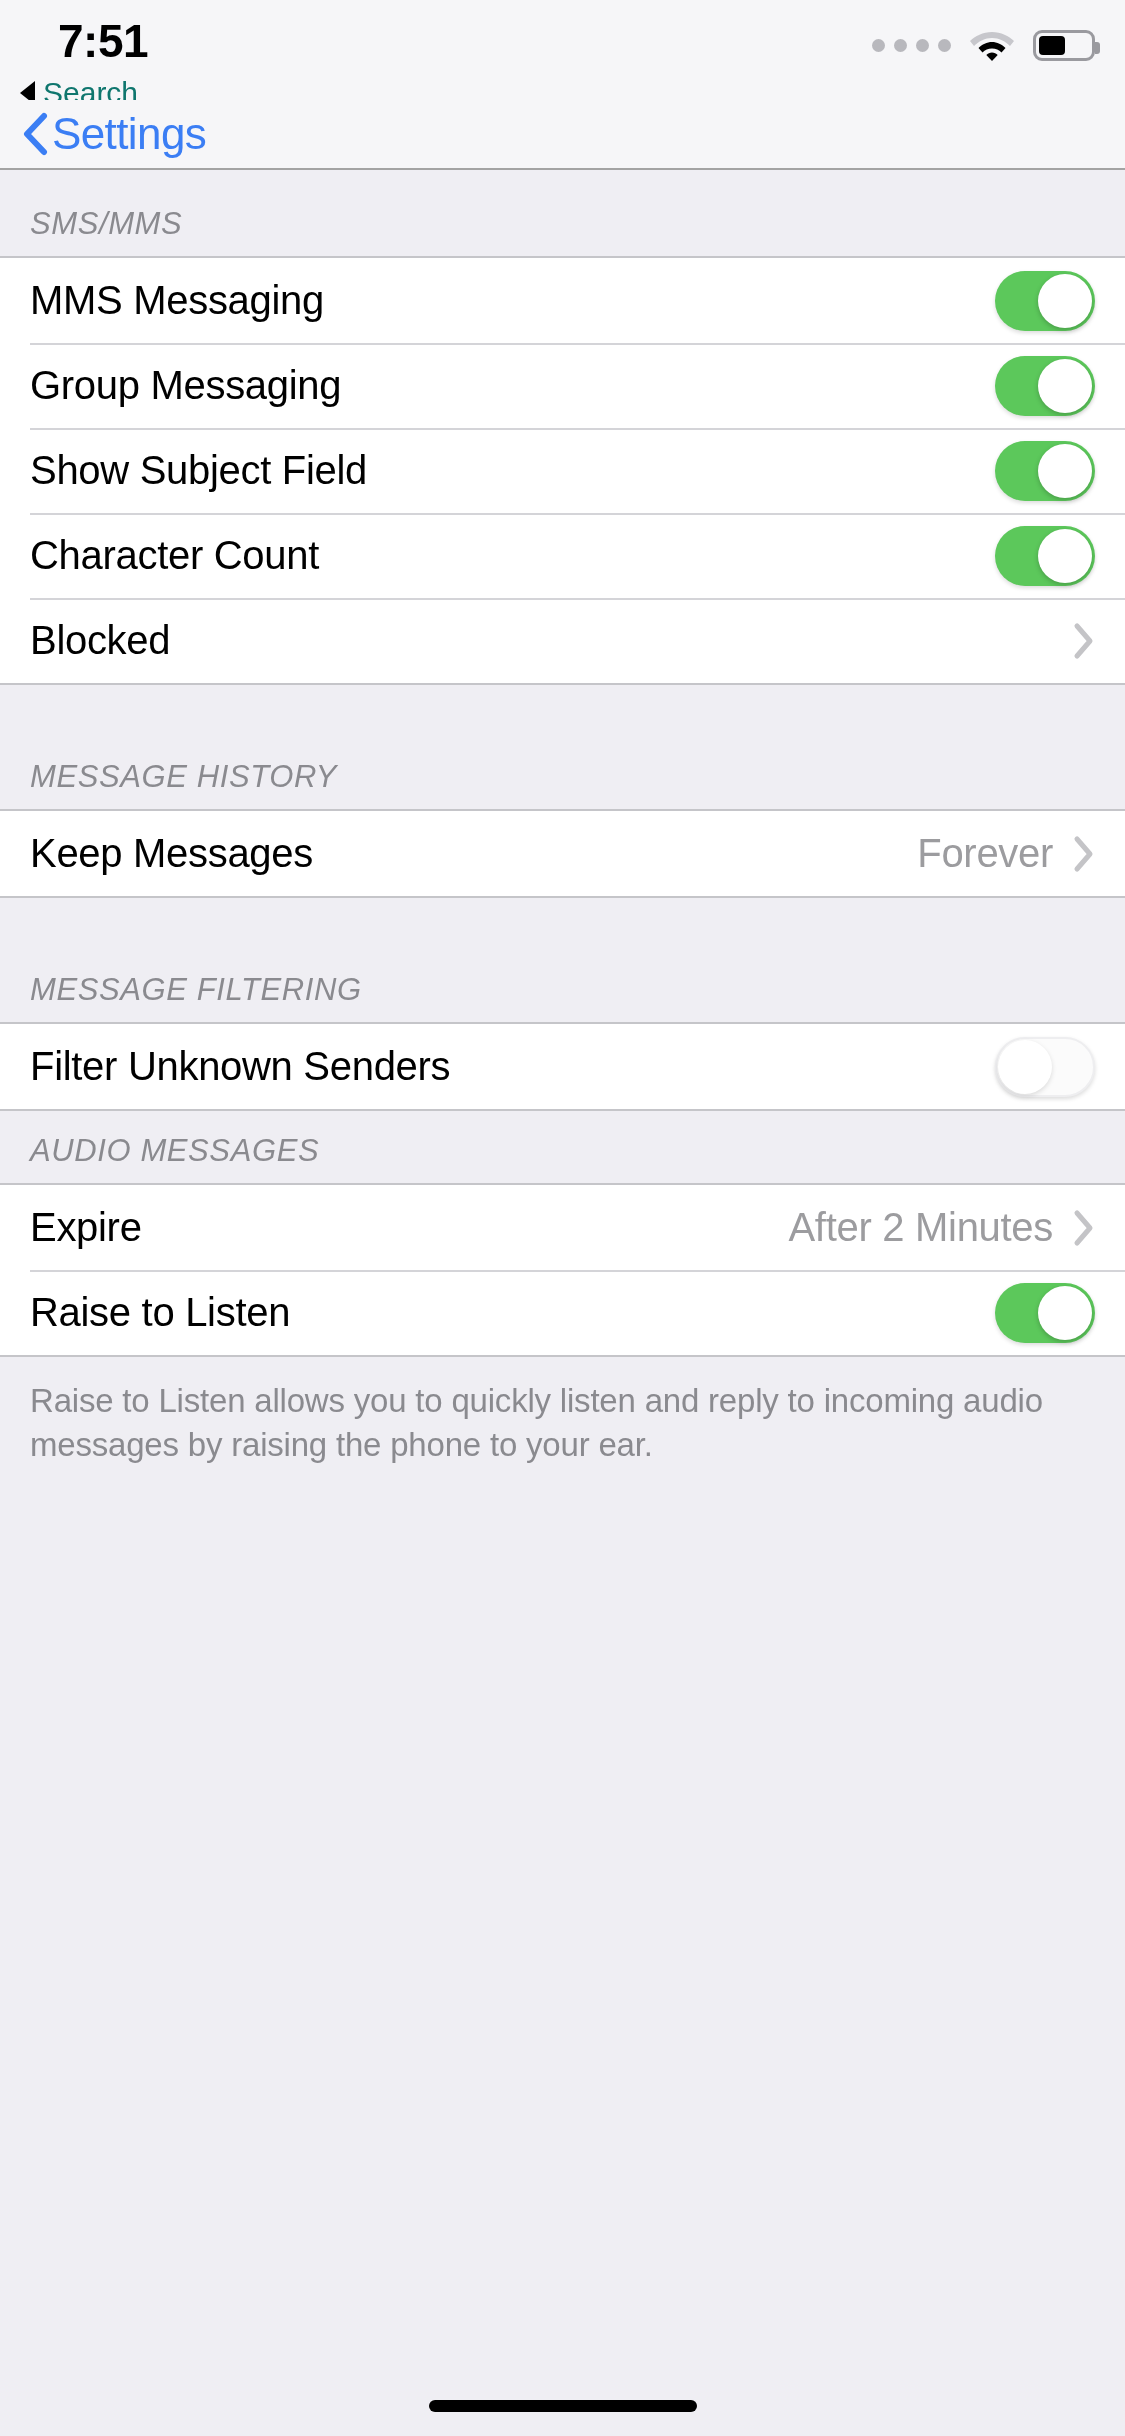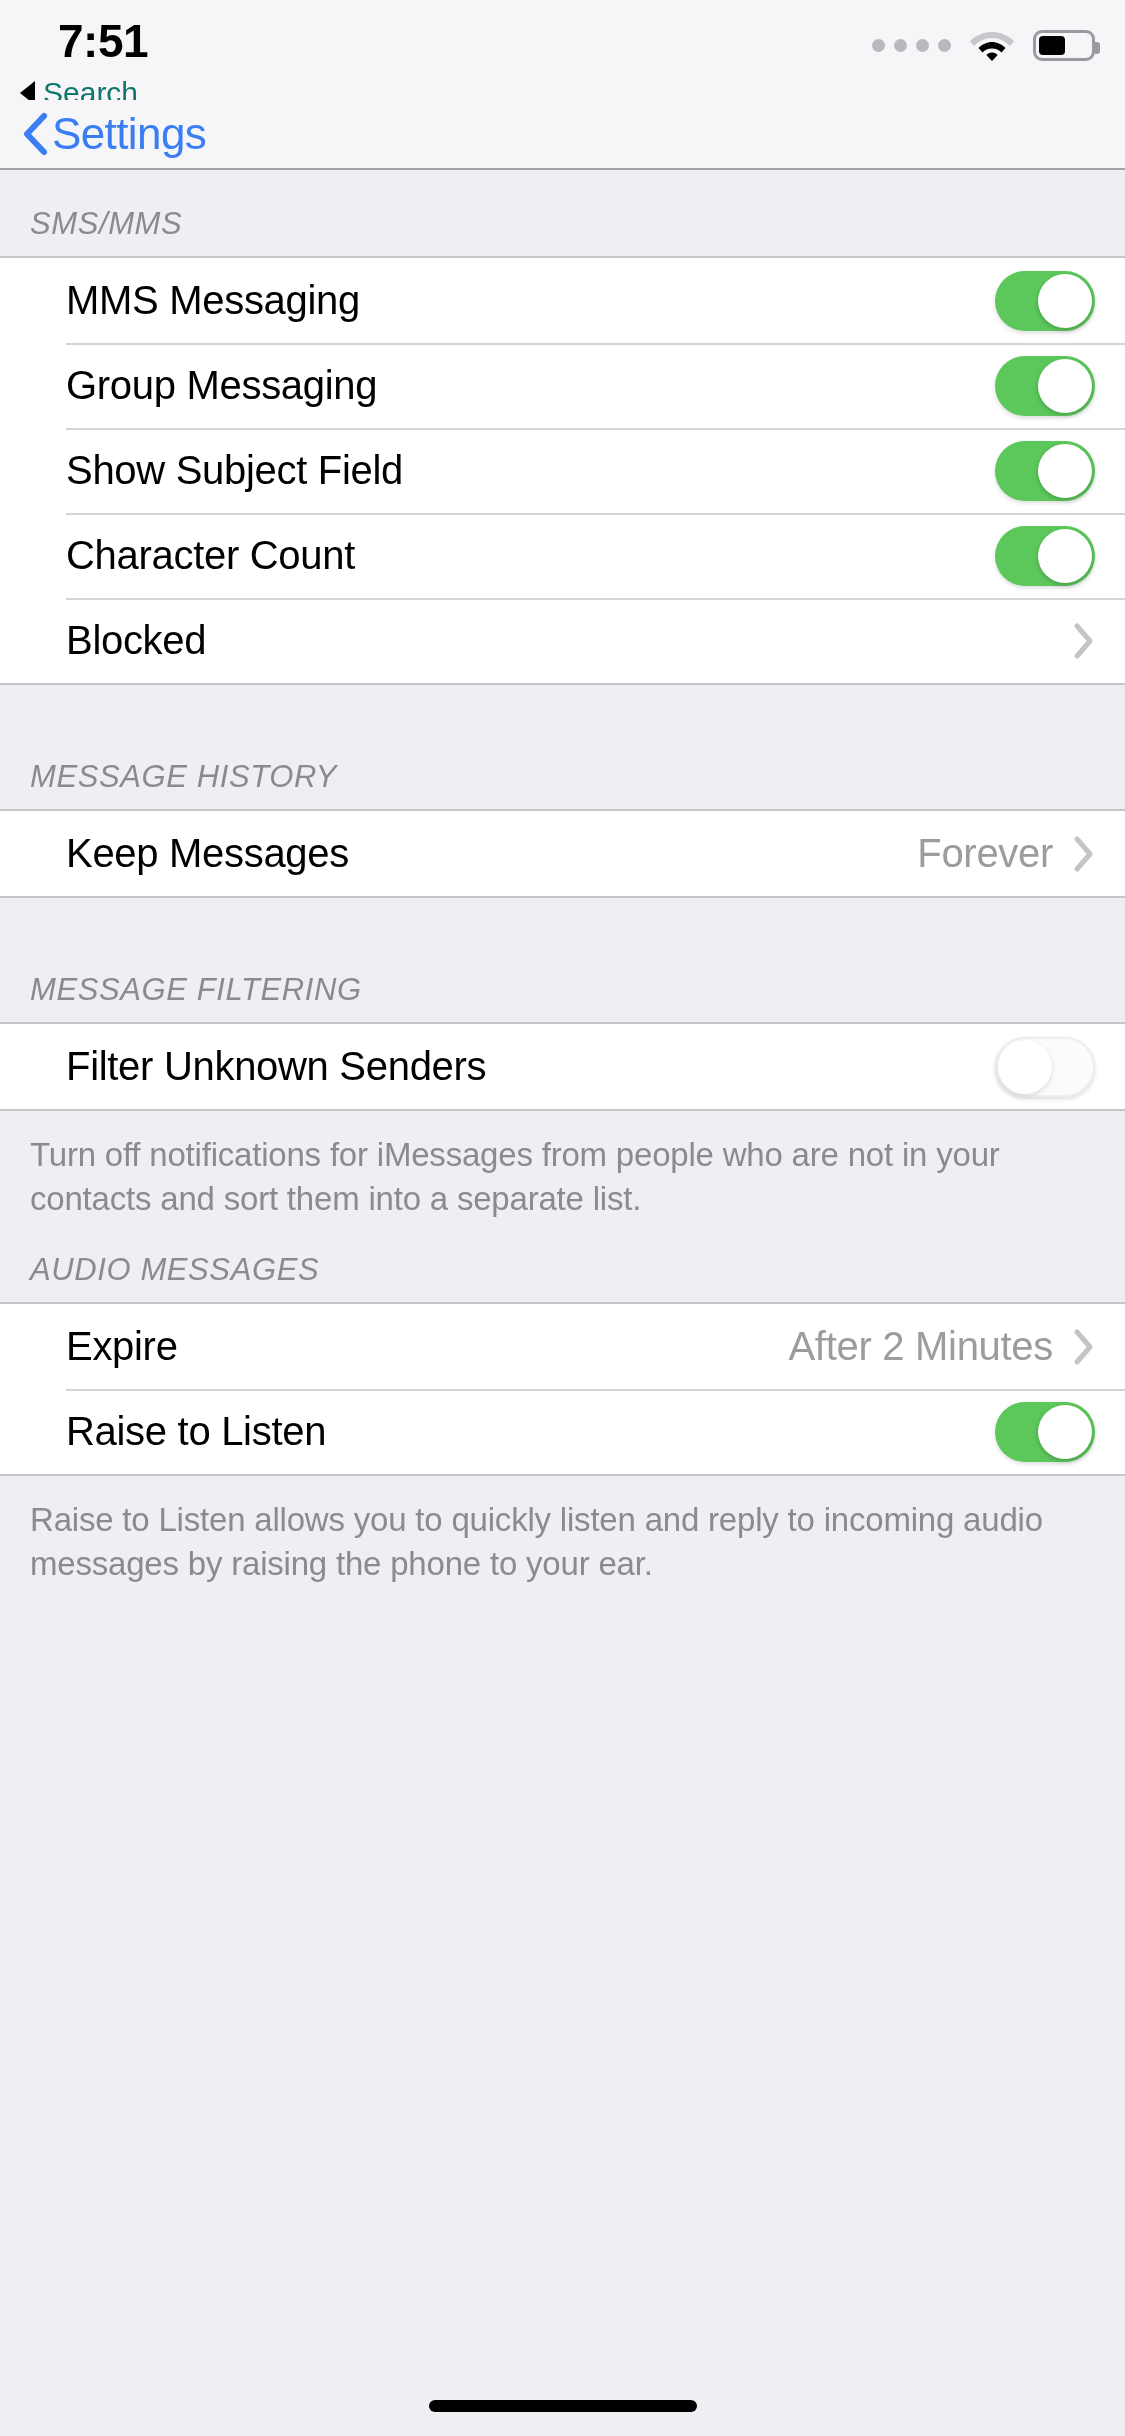--- a/index.html
+++ b/index.html
@@ -113,21 +113,20 @@
     letter-spacing:0.6px;
     padding:0 0 14px 30px;
     display:flex; align-items:flex-end;font-style:italic;
   }
   .gap { background:#efeef3; }
 
   .group {
     background:#fff;
     border-top:2px solid #c5c5c9;
     border-bottom:2px solid #c5c5c9;
-    padding-left:36px;
   }
   .row {
     position:relative;
     display:flex;
     align-items:center;
     height:85px;
     padding-left:30px;
     padding-right:30px;
     background:#fff;
   }
@@ -294,21 +293,20 @@
 
   <div class="group">
     <div class="row">
       <span class="row-label">Filter Unknown Senders</span>
       <span class="toggle off">
           <span class="knob"></span>
         </span>
     </div>
   </div>
 
-  <div class="footnote">Turn off notifications for iMessages from people who are not in your contacts and sort them into a separate list.</div>
 
   <div class="gap" style="height:28px"></div>
   <div class="section-header" style="height:44px">AUDIO MESSAGES</div>
 
   <div class="group">
     <div class="row">
       <span class="row-label">Expire</span>
       <span class="row-value">After 2 Minutes</span>
       <svg class="chev-r" viewBox="0 0 22 38">
         <polyline points="4,4 17,19 4,34" fill="none" stroke="#c4c4c7" stroke-width="5" stroke-linecap="round" stroke-linejoin="round"></polyline>

